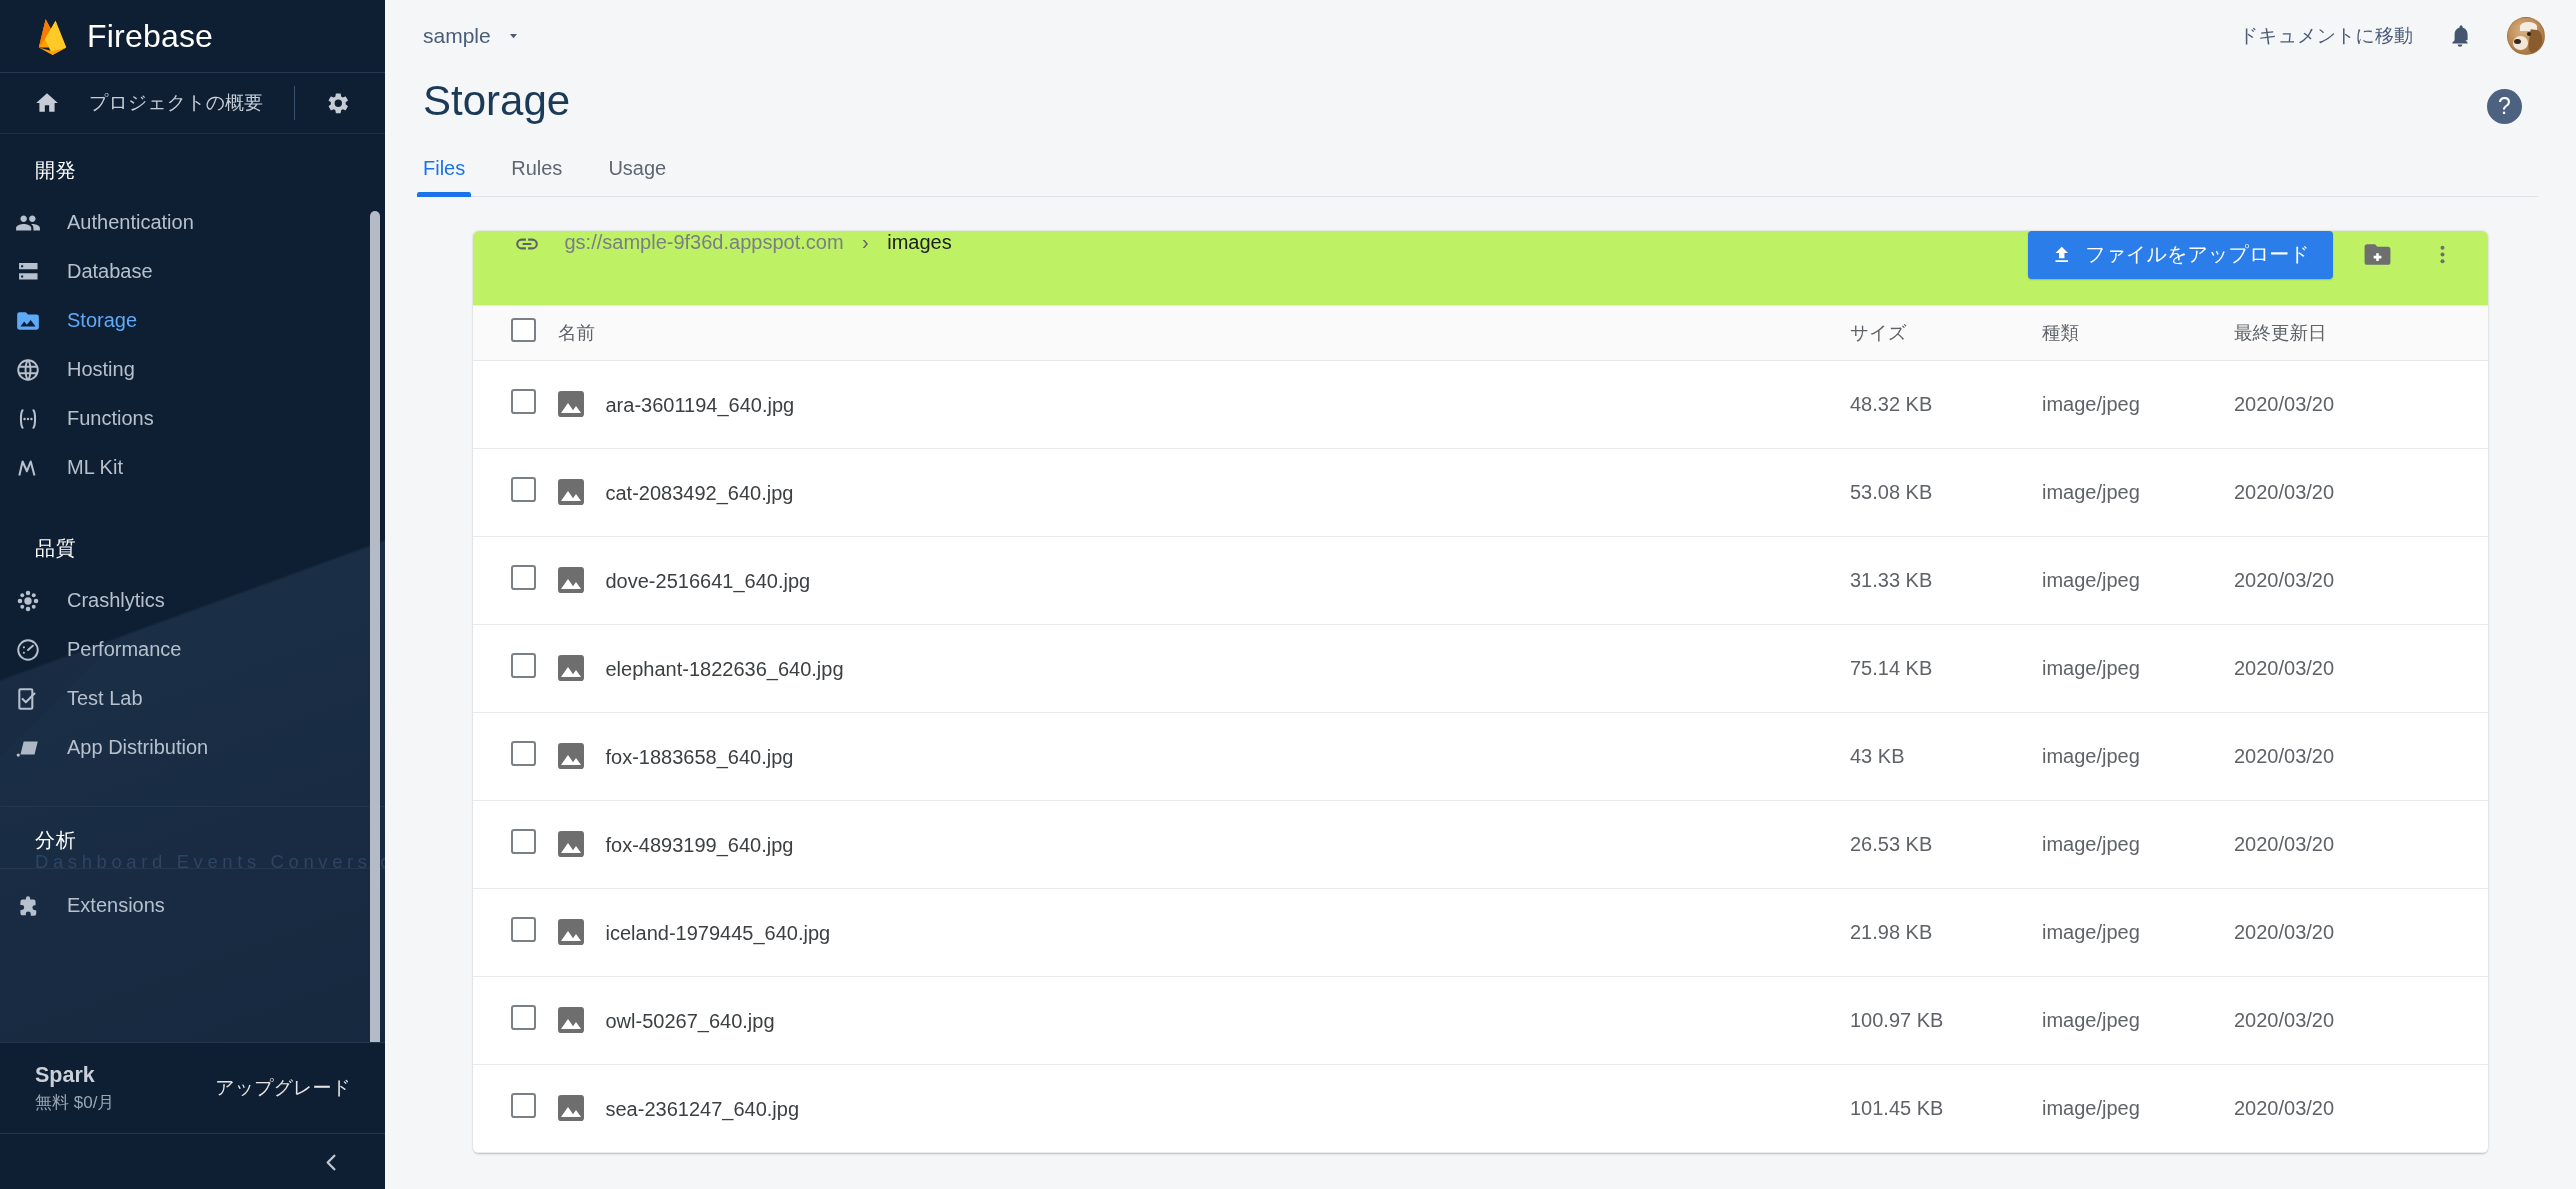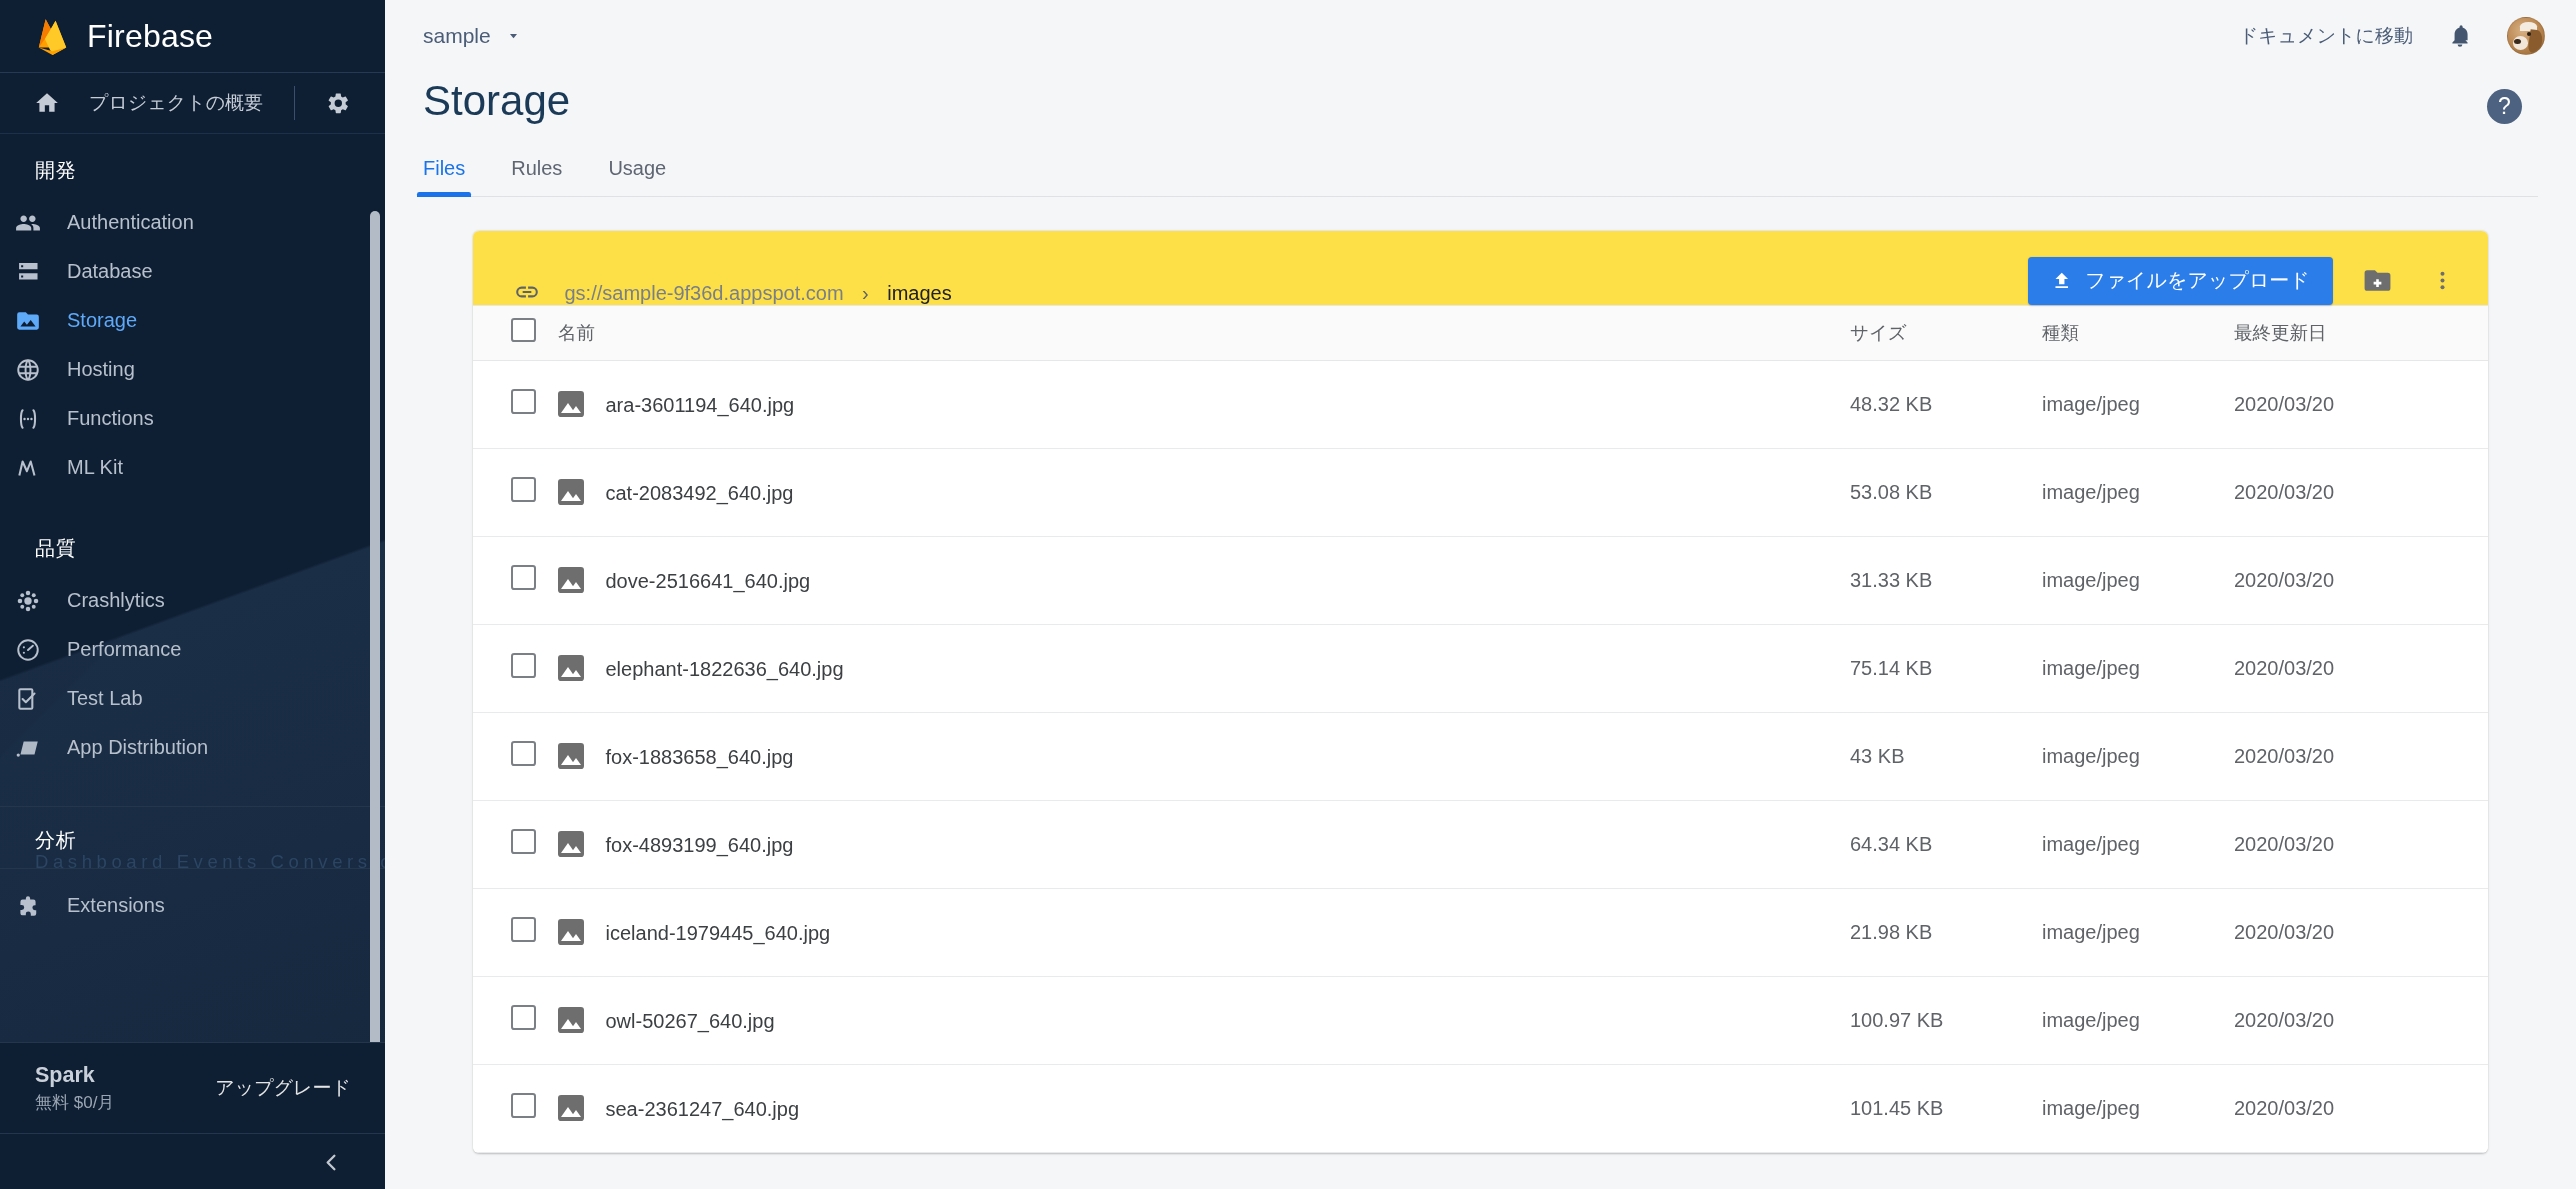--- a/index.html
+++ b/index.html
@@ -125,21 +125,21 @@
     background: #1a73e8; border-radius: 2.3px 2.3px 0 0;
   }
 
   .card-wrap { padding: 34px 88px 0 88px; }
   .card {
     background: #fff; border-radius: 6.2px;
     box-shadow: 0 0.8px 2.3px rgba(60,64,67,.22), 0 0.8px 1.5px rgba(60,64,67,.10);
     overflow: hidden;
   }
 
-  .card-toolbar { height: 74px; display: flex; align-items: flex-end; padding: 0 26px 0 38px; background: #fde047;}
+  .card-toolbar { height: 74px; display: flex; align-items: flex-start; padding: 0 26px 0 38px; background: #bef264;}
   .link-ic { width: 32px; flex:0 0 32px; display:flex; align-items:center; justify-content:center; }
   .crumbs { display: flex; align-items: center; gap: 18.5px; margin-left: 21.5px; }
   .crumb-root { color: #7a7f86; font-size: 20px; cursor: pointer; }
   .crumb-sep { color: #5f6368; font-size: 20px; }
   .crumb-cur { color: #202124; font-size: 20px; }
   .toolbar-right { margin-left: auto; display: flex; align-items: center; gap: 24.6px;}
   .btn-upload {
     background: #2b7de9; color: #fff; font-size: 20px; border: none; border-radius: 4px;
     height: 48px; padding: 0 23px; display: flex; align-items: center; gap: 12.3px;
     cursor: pointer; box-shadow: 0 0.8px 1.5px rgba(0,0,0,.2);
@@ -527,21 +527,21 @@
                 <td class="col-date">2020/03/20</td>
               </tr>
               <tr>
                 <td class="col-chk"><span class="chk"></span></td>
                 <td class="col-name">
                   <span class="name-cell">
                     <span class="img-ic"></span>
                     <span>fox-4893199_640.jpg</span>
                   </span>
                 </td>
-                <td class="col-size">64.34 KB</td>
+                <td class="col-size">26.53 KB</td>
                 <td class="col-type">image/jpeg</td>
                 <td class="col-date">2020/03/20</td>
               </tr>
               <tr>
                 <td class="col-chk"><span class="chk"></span></td>
                 <td class="col-name">
                   <span class="name-cell">
                     <span class="img-ic"></span>
                     <span>iceland-1979445_640.jpg</span>
                   </span>

